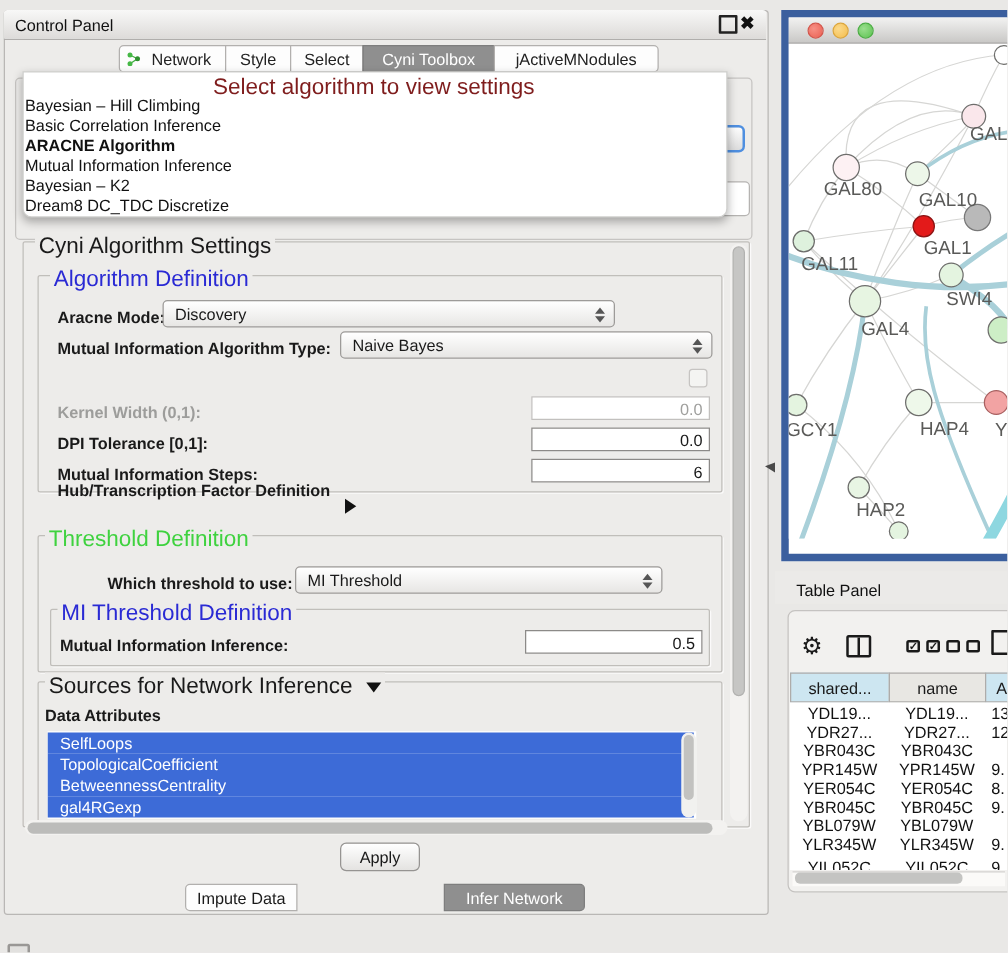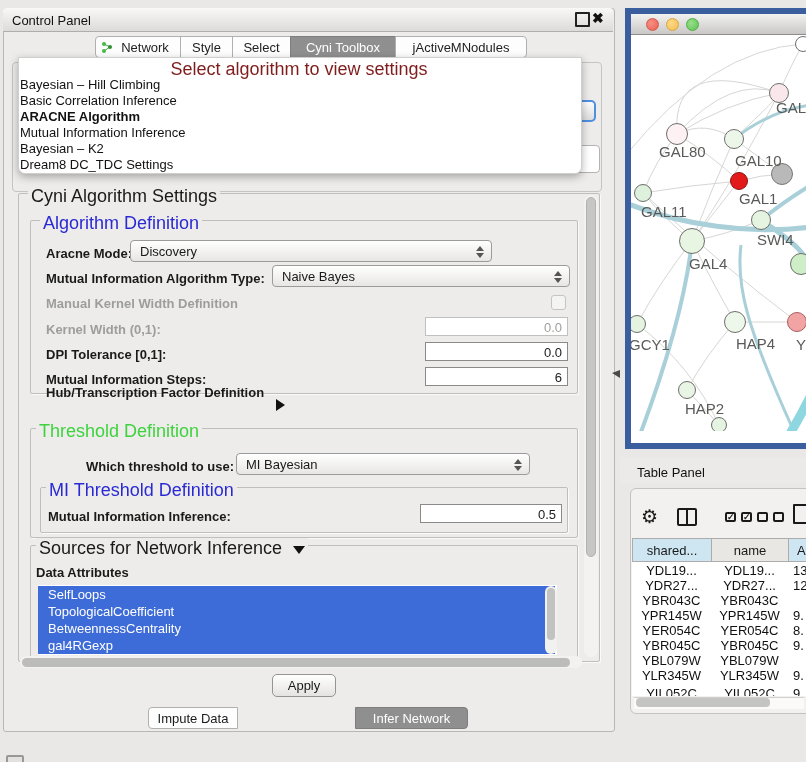--- a/index.html
+++ b/index.html
@@ -164,61 +164,60 @@
   <div class="abs" id="hidden-combo-sliver"></div>
   <div class="abs" id="hidden-field-sliver"></div>
 
   <div class="abs" id="popup"></div>
   <div class="abs" id="popup-prompt">Select algorithm to view settings</div>
   <div class="abs pop-item" style="top:77px;">Bayesian – Hill Climbing</div>
   <div class="abs pop-item" style="top:93px;">Basic Correlation Inference</div>
   <div class="abs pop-item bold" style="top:109px;">ARACNE Algorithm</div>
   <div class="abs pop-item" style="top:125px;">Mutual Information Inference</div>
   <div class="abs pop-item" style="top:141px;">Bayesian – K2</div>
-  <div class="abs pop-item" style="top:157px;">Dream8 DC_TDC Settings</div>
+  <div class="abs pop-item" style="top:157px;">Dream8 DC_TDC Discretize</div>
 
   <div class="abs group" id="grp-settings"></div>
   <div class="abs gtitle" id="grp-settings-title">Cyni Algorithm Settings</div>
 
   <div class="abs group" id="grp-algdef"></div>
   <div class="abs gtitle blue" id="grp-algdef-title">Algorithm Definition</div>
 
   <div class="abs lbl" style="left:46px;top:246px;">Aracne Mode:</div>
   <div class="abs combo" style="left:130px;top:240px;width:362px;">
     <span>Discovery</span>
     <span class="spin"></span>
   </div>
 
   <div class="abs lbl" style="left:46px;top:271px;">Mutual Information Algorithm Type:</div>
   <div class="abs combo" style="left:272px;top:265px;width:298px;">
     <span>Naive Bayes</span>
     <span class="spin"></span>
   </div>
 
-  <div class="abs lbl dis" style="left:46px;top:296px;">Manual Kernel Width Definition</div>
   <div class="abs" id="chk-kernel"></div>
 
   <div class="abs lbl dis" style="left:46px;top:322px;">Kernel Width (0,1):</div>
   <div class="abs field dis" style="left:425px;top:317px;width:143px;">0.0</div>
 
   <div class="abs lbl" style="left:46px;top:347px;">DPI Tolerance [0,1]:</div>
   <div class="abs field" style="left:425px;top:342px;width:143px;">0.0</div>
 
   <div class="abs lbl" style="left:46px;top:372px;">Mutual Information Steps:</div>
   <div class="abs field" style="left:425px;top:367px;width:143px;">6</div>
 
   <div class="abs lbl" style="left:46px;top:385px;">Hub/Transcription Factor Definition</div>
   <div class="abs tri-right" style="left:276px;top:399px;"></div>
 
   <div class="abs group" id="grp-threshold"></div>
   <div class="abs gtitle green" id="grp-threshold-title">Threshold Definition</div>
 
   <div class="abs lbl" style="left:86px;top:459px;">Which threshold to use:</div>
   <div class="abs combo" style="left:236px;top:453px;width:294px;">
-    <span>MI Bayesian</span>
+    <span>MI Threshold</span>
     <span class="spin"></span>
   </div>
 
   <div class="abs group" id="grp-mithr"></div>
   <div class="abs gtitle blue" id="grp-mithr-title">MI Threshold Definition</div>
   <div class="abs lbl" style="left:48px;top:509px;">Mutual Information Inference:</div>
   <div class="abs field" style="left:420px;top:504px;width:142px;">0.5</div>
 
   <div class="abs group" id="grp-sources"></div>
   <div class="abs gtitle" id="grp-sources-title">

